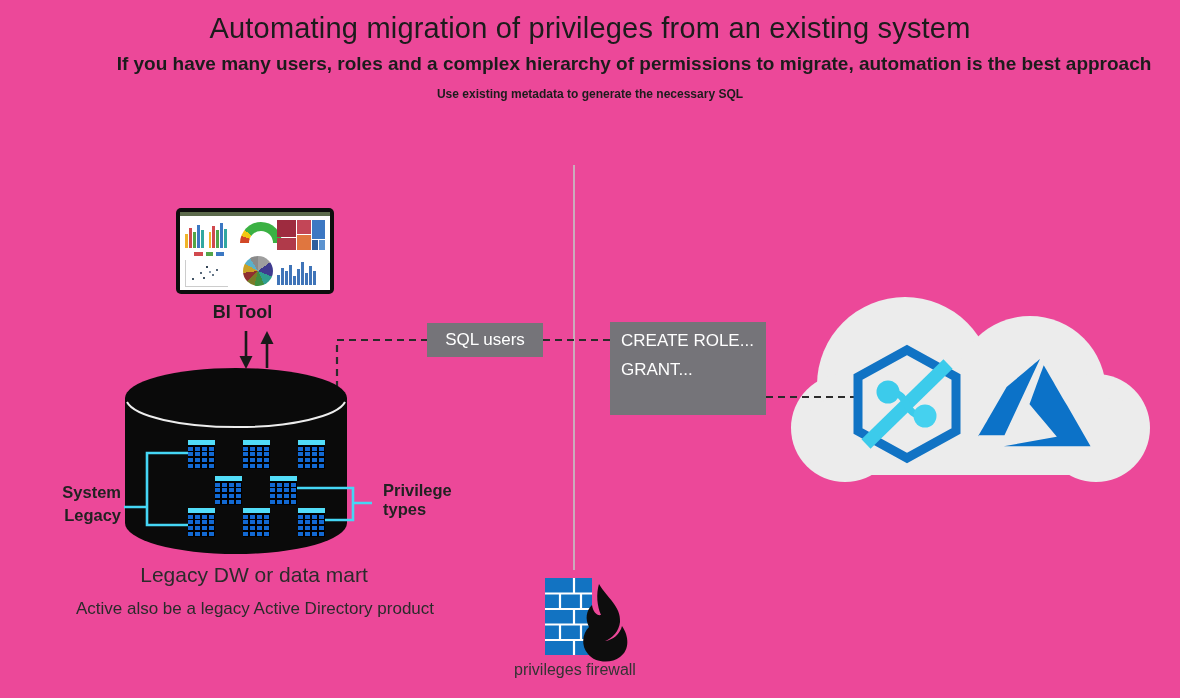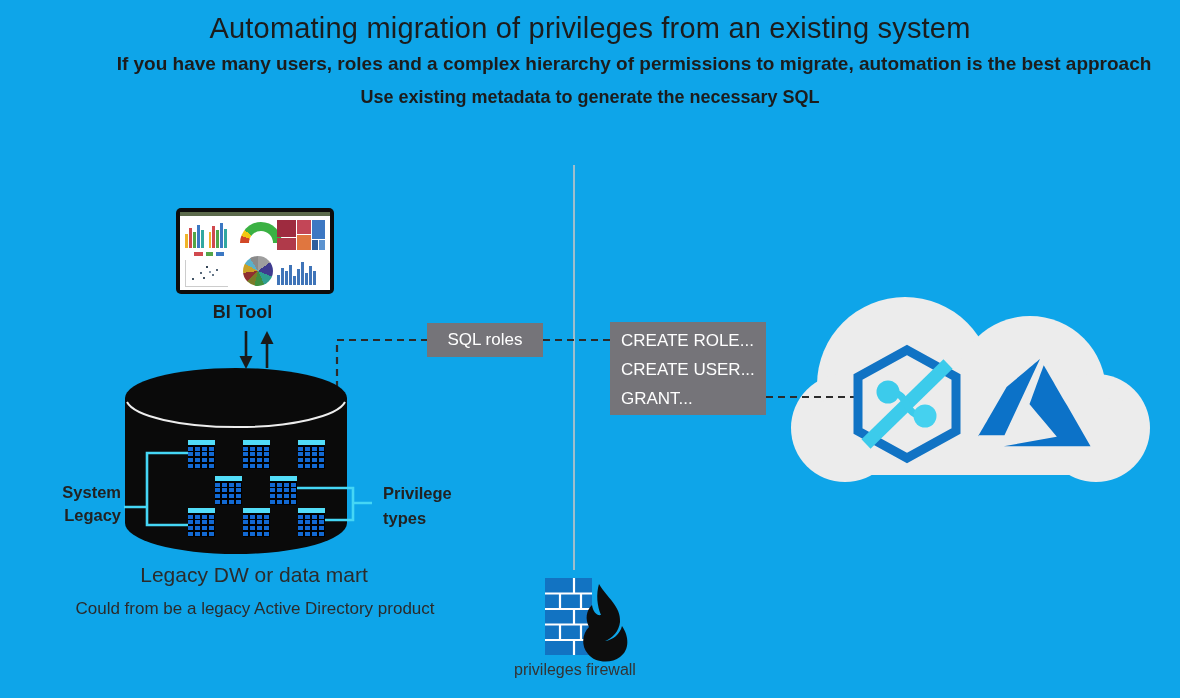--- a/index.html
+++ b/index.html
@@ -1,29 +1,29 @@
 <!DOCTYPE html>
 <html><head>
 <meta charset="utf-8">
 <style>
   html,body{margin:0;padding:0;background:#fff;}
   .canvas{
-    position:relative;width:1180px;height:698px;background:#0ea5e9;
+    position:relative;width:1180px;height:698px;background:#ec4899;
     font-family:"Liberation Sans",sans-serif;overflow:hidden;color:#1f1f1f;
   }
   .abs{position:absolute;}
   
   .title{top:12px;left:0;width:1180px;text-align:center;font-size:29px;font-weight:400;color:#1c1c1c;letter-spacing:.2px;}
   .sub1{top:53px;left:0;width:1180px;text-align:center;font-size:19px;font-weight:700;color:#1c1c1c;margin-left:44px;}
-  .sub2{top:87px;left:0;width:1180px;text-align:center;font-size:18px;font-weight:700;color:#1c1c1c;}
+  .sub2{top:87px;left:0;width:1180px;text-align:center;font-size:12px;font-weight:700;color:#1c1c1c;}
   
   .onprem{top:161px;left:176px;width:158px;text-align:center;font-size:20px;font-weight:700;}
   .bilabel{top:302px;left:180px;width:125px;text-align:center;font-size:18px;font-weight:700;}
   .syslabel{top:481px;left:45px;width:76px;text-align:right;font-size:16.5px;font-weight:700;line-height:23px;color:#222;}
-  .privlabel{top:481px;left:383px;width:82px;text-align:left;font-size:16.5px;font-weight:700;line-height:25px;color:#222;}
+  .privlabel{top:481px;left:383px;width:82px;text-align:left;font-size:16.5px;font-weight:700;line-height:19px;color:#222;}
   .caption1{top:563px;left:118px;width:272px;text-align:center;font-size:21px;color:#2b2b2b;}
   .caption2{top:599px;left:35px;width:440px;text-align:center;font-size:17px;color:#2b2b2b;}
   .fwlabel{top:661px;left:493px;width:164px;text-align:center;font-size:16px;color:#333;}
   
   .sqlbox{top:323px;left:427px;width:116px;height:34px;background:#757479;color:#fff;
     font-size:17px;line-height:34px;text-align:center;z-index:3;}
   .createbox{top:322px;left:610px;width:156px;height:93px;background:#757479;color:#fff;
     font-size:17px;z-index:3;padding:4px 16px 0 11px;box-sizing:border-box;}
   .createbox div{line-height:29px;white-space:nowrap;}
   
@@ -225,24 +225,23 @@
     </div>
   <div class="tbl" style="left:298px;top:508px">
       <div class="hdr"></div>
       <div class="body"></div>
     </div>
 
   <div class="abs syslabel">System Legacy</div>
   <div class="abs privlabel">Privilege types</div>
 
   <div class="abs caption1">Legacy DW or data mart</div>
-  <div class="abs caption2">Could from be a legacy Active Directory product</div>
-
-  <div class="abs sqlbox">SQL roles</div>
+  <div class="abs caption2">Active also be a legacy Active Directory product</div>
+
+  <div class="abs sqlbox">SQL users</div>
   <div class="abs createbox">
     <div>CREATE ROLE...</div>
-    <div>CREATE USER...</div>
     <div>GRANT...</div>
   </div>
 
   <div class="abs fwlabel">privileges firewall</div>
 
 </div>
 
 </body></html>

